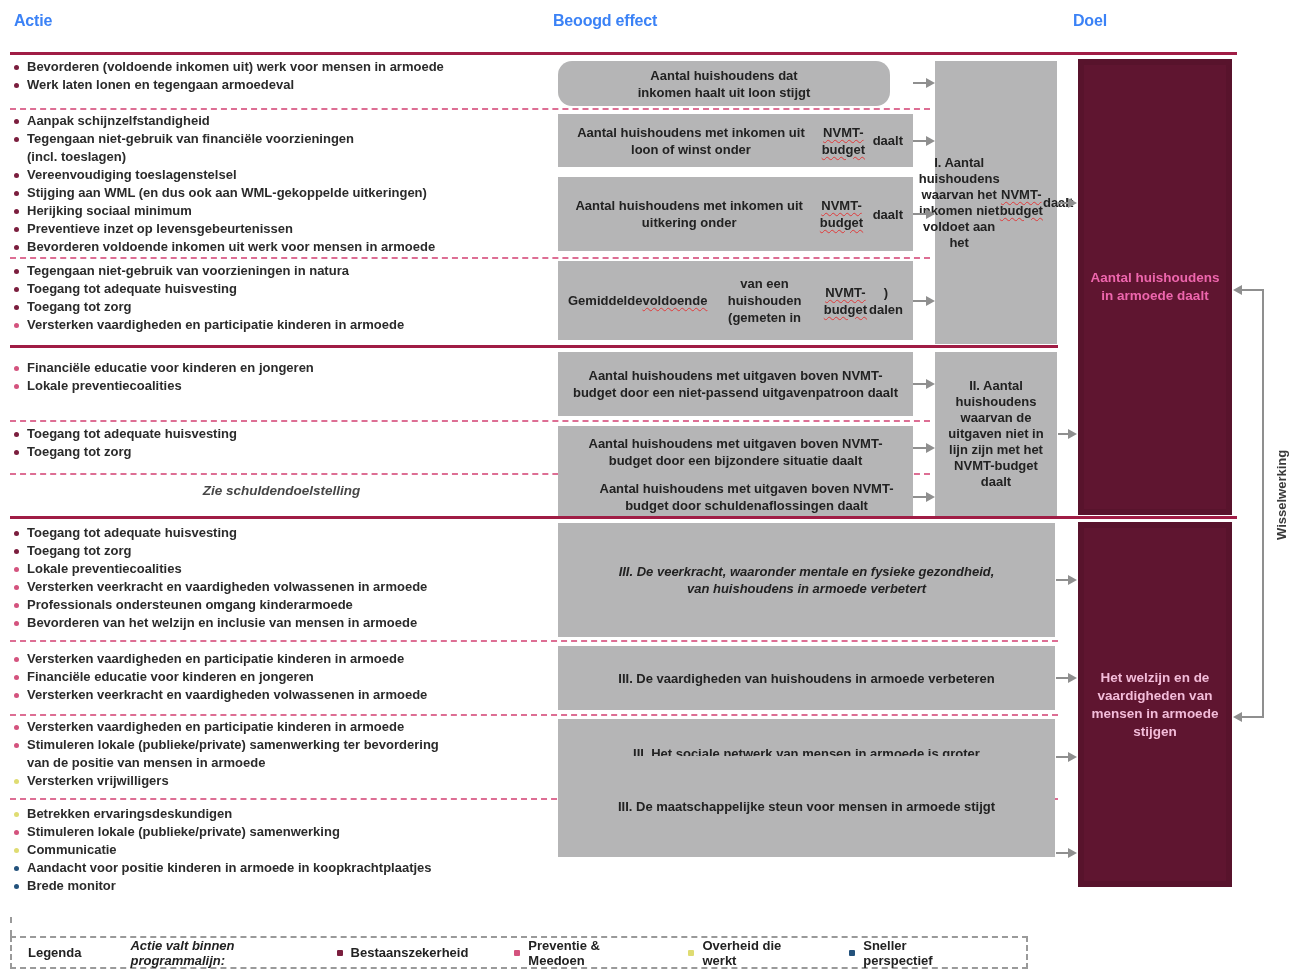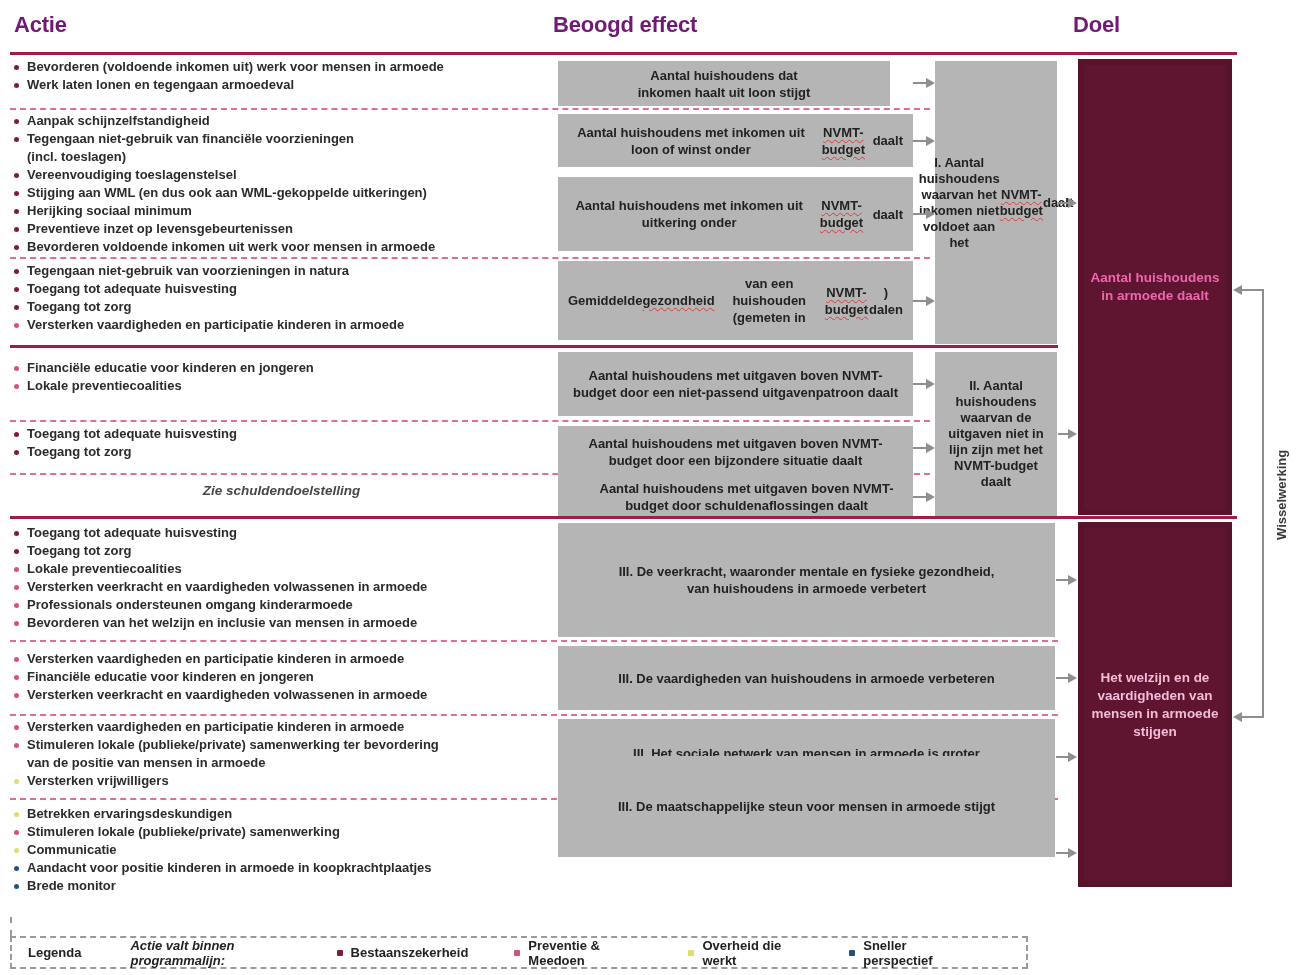--- a/index.html
+++ b/index.html
@@ -1,20 +1,20 @@
 <!DOCTYPE html>
 <html><head>
 <meta charset="utf-8">
 <style>
   html,body{margin:0;padding:0;background:#ffffff;}
   body{font-family:"Liberation Sans","DejaVu Sans",sans-serif;}
   .canvas{position:relative;width:1299px;height:975px;background:#fff;overflow:hidden;}
 
   
-  .colhead{position:absolute;font-size:22px;font-weight:700;color:#701a75;letter-spacing:-0.2px;}
+  .colhead{position:absolute;font-size:16px;font-weight:700;color:#3b82f6;letter-spacing:-0.2px;}
 
   
   .rule{position:absolute;height:3px;background:#a01d45;}
   .dash{position:absolute;height:0;border-top:2px dashed #dd6e94;}
 
   
   .ab{position:absolute;left:14px;width:535px;}
   .ab ul{list-style:none;margin:0;padding:0;}
   .ab li{display:flex;gap:8px;font-size:13px;line-height:18px;font-weight:700;color:#2b2b2b;}
   .bullet{flex:0 0 auto;width:5px;height:5px;border-radius:50%;margin-top:7px;background:#7b1e3e;}
@@ -265,29 +265,29 @@
           <span class="bullet" data-color="blue"></span>
           <span class="txt">Aandacht voor positie kinderen in armoede in koopkrachtplaatjes</span>
         </li>
     <li>
           <span class="bullet" data-color="blue"></span>
           <span class="txt">Brede monitor</span>
         </li>
   </ul>
     </div>
 
-  <div class="ebox" style="left:558px;top:61px;width:332px;height:45px;">Aantal huishoudens dat
+  <div class="ebox" style="left:558px;top:61px;width:332px;height:45px;border-radius:14px;">Aantal huishoudens dat
 inkomen haalt uit loon stijgt</div>
   <div class="ebox" style="left:558px;top:114px;width:355px;height:53px;">Aantal huishoudens met inkomen uit loon of winst onder <span class="sq">NVMT-budget</span> daalt</div>
   <div class="ebox" style="left:558px;top:177px;width:355px;height:74px;">Aantal huishoudens met inkomen uit uitkering onder <span class="sq">NVMT-budget</span> daalt</div>
-  <div class="ebox" style="left:558px;top:261px;width:355px;height:79px;">Gemiddelde <span class="sq">gezondheid</span> van een huishouden (gemeten in <span class="sq">NVMT-budget</span>) dalen</div>
+  <div class="ebox" style="left:558px;top:261px;width:355px;height:79px;">Gemiddelde <span class="sq">voldoende</span> van een huishouden (gemeten in <span class="sq">NVMT-budget</span>) dalen</div>
   <div class="ebox" style="left:558px;top:352px;width:355px;height:64px;">Aantal huishoudens met uitgaven boven NVMT-budget door een niet-passend uitgavenpatroon daalt</div>
   <div class="ebox" style="left:558px;top:426px;width:355px;height:52px;">Aantal huishoudens met uitgaven boven NVMT-budget door een bijzondere situatie daalt</div>
   <div class="ebox" style="left:558px;top:477px;width:355px;height:39px;padding-left:32px;">Aantal huishoudens met uitgaven boven NVMT-budget door schuldenaflossingen daalt</div>
-  <div class="ebox" style="left:558px;top:523px;width:497px;height:114px;">III. De veerkracht, waaronder mentale en fysieke gezondheid,
+  <div class="ebox" style="left:558px;top:523px;width:497px;height:114px;font-style:italic;">III. De veerkracht, waaronder mentale en fysieke gezondheid,
 van huishoudens in armoede verbetert</div>
   <div class="ebox" style="left:558px;top:646px;width:497px;height:64px;">III. De vaardigheden van huishoudens in armoede verbeteren</div>
   <div class="ebox" style="left:558px;top:719px;width:497px;height:68px;">III. Het sociale netwerk van mensen in armoede is groter</div>
   <div class="ebox" style="left:558px;top:756px;width:497px;height:101px;">III. De maatschappelijke steun voor mensen in armoede stijgt</div>
 
   <div class="ibox" style="left:935px;top:61px;width:122px;height:283px;">I. Aantal huishoudens waarvan het inkomen niet voldoet aan het <span class="sq">NVMT-budget</span> daalt</div>
   <div class="ibox" style="left:935px;top:352px;width:122px;height:164px;">II. Aantal huishoudens waarvan de uitgaven niet in lijn zijn met het NVMT-budget daalt</div>
 
   <div class="gbox g1" style="left:1078px;top:59px;width:154px;height:456px;">Aantal huishoudens in armoede daalt</div>
   <div class="gbox g2" style="left:1078px;top:522px;width:154px;height:365px;">Het welzijn en de vaardigheden van mensen in armoede stijgen</div>

